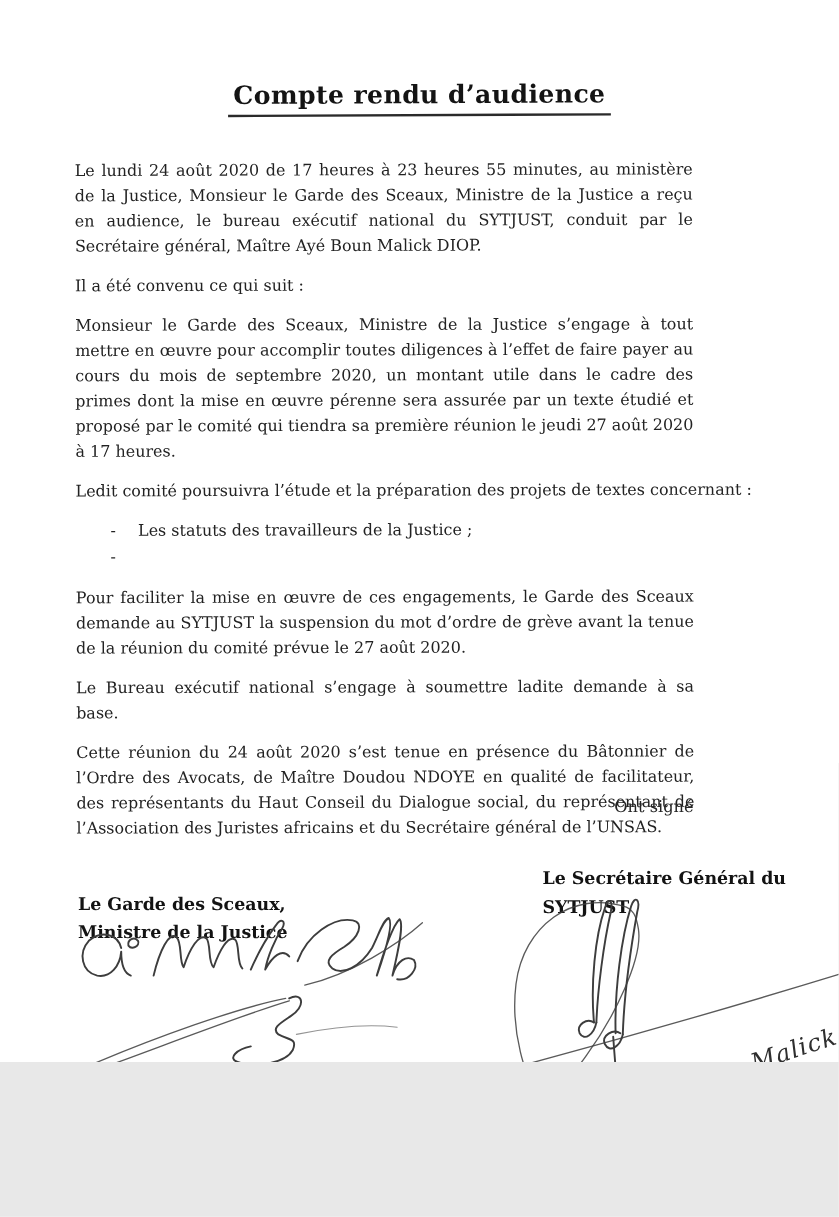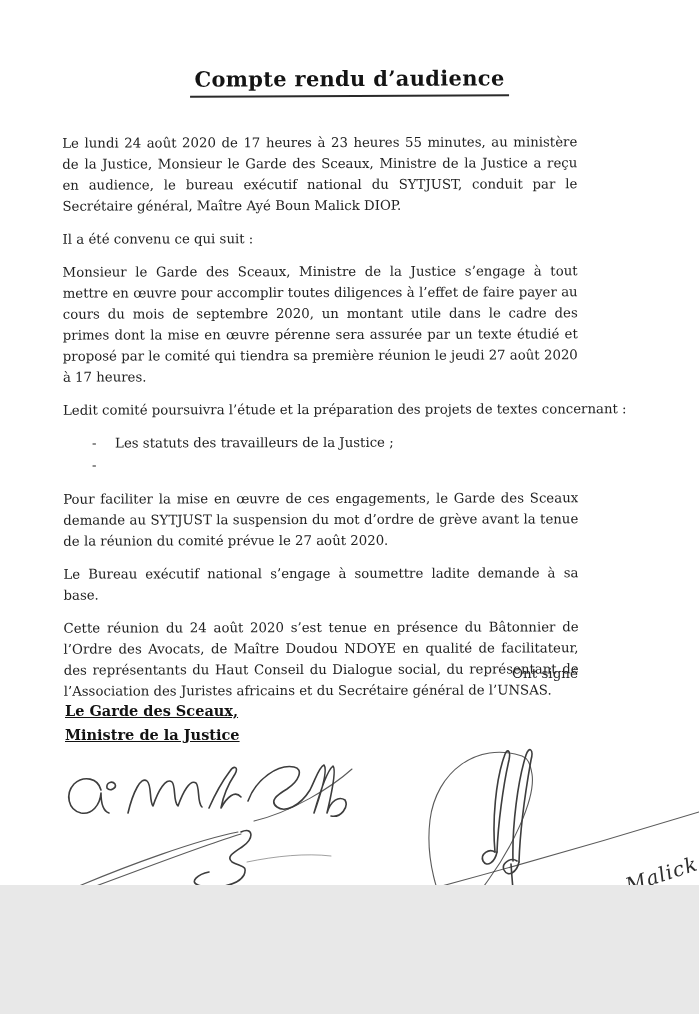--- a/index.html
+++ b/index.html
@@ -70,21 +70,21 @@
     font-size: 13.5px;
     color: #242424;
   }
   .sig-label {
     position: absolute;
     font-size: 14.5px;
     font-weight: bold;
     line-height: 24px;
     color: #131313;
   }
-  .sig-label.left  { left: 65px;  top: 699px; text-decoration: underline; }
+  .sig-label.left  { left: 65px;  top: 742px; }
   .sig-label.right { left: 452px; top: 721px; }
   .sig-overlay {
     position: absolute;
     left: 0; top: 0;
     width: 699px;
     height: 1014px;
     pointer-events: none;
   }
   .sig-overlay path { fill: none; stroke: #3d3d3d; stroke-linecap: round; stroke-linejoin: round; }
   .stroke-main  { stroke-width: 1.6; }
@@ -121,20 +121,24 @@
     <p>Cette réunion du 24 août 2020 s’est tenue en présence du Bâtonnier de l’Ordre des Avocats, de Maître Doudou NDOYE en qualité de facilitateur, des représentants du Haut Conseil du Dialogue social, du représentant de l’Association des Juristes africains et du Secrétaire général de l’UNSAS.</p>
   </div>
 
   <div class="ont-signe">Ont signé</div>
 
   <div class="sig-label left">
     <div>Le Garde des Sceaux,</div>
     <div>Ministre de la Justice</div>
   </div>
 
+  <div class="sig-label right">
+    <div>Le Secrétaire Général du</div>
+    <div>SYTJUST</div>
+  </div>
 
   <svg class="sig-overlay" viewBox="0 0 699 1014" xmlns="http://www.w3.org/2000/svg">
 
     <g>
       <path class="stroke-main" d="M101,790 C98,778 84,775 74,784 C65,794 68,810 81,813 C92,815 100,805 101,793 C101,802 103,811 109,813"></path>
       <path class="stroke-main" d="M107,788 c-1,-5 5,-8 8,-4 c2,4 -5,8 -8,4"></path>
       <path class="stroke-main" d="M128,813 C133,792 141,776 147,781 C152,785 149,801 153,806 C158,791 166,777 172,782 C176,786 173,802 178,806 C183,792 190,779 196,783 C200,787 197,803 202,807"></path>
       <path class="stroke-main" d="M209,808 C216,792 224,779 230,771 C234,765 239,767 235,774 C229,783 223,797 221,808 C227,797 235,790 241,797"></path>
       <path class="stroke-main" d="M248,801 C256,779 278,764 294,767 C304,769 299,781 287,789 C277,795 269,801 277,807 C285,813 300,806 310,790 C316,778 319,767 324,765 C328,770 320,796 314,813 C320,792 328,770 333,766 C337,770 331,796 327,813 C331,800 339,796 345,800 C349,807 341,818 331,816"></path>
       <path class="stroke-thin" d="M254,821 C292,812 332,787 352,769"></path>

